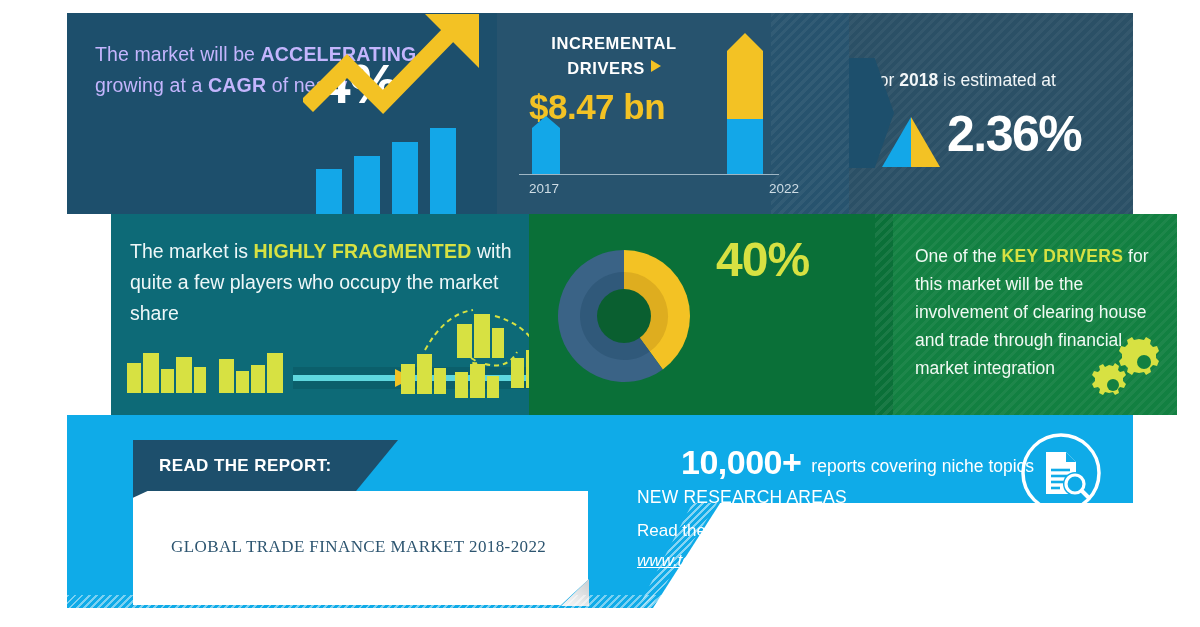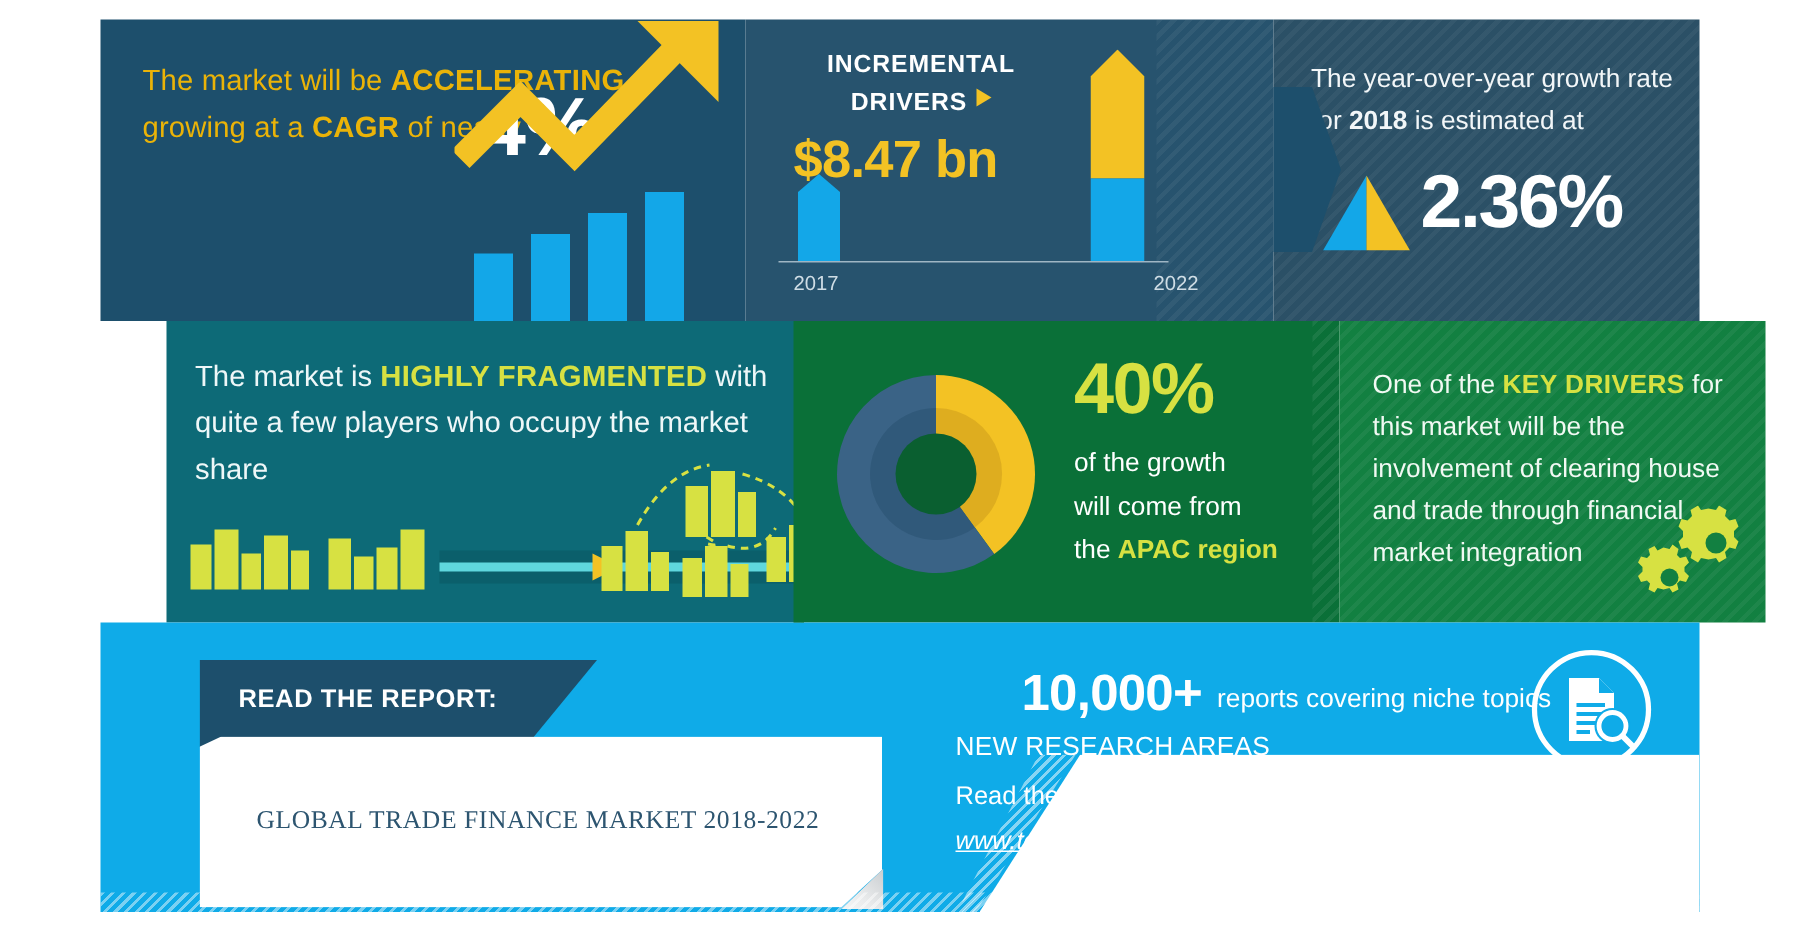--- a/index.html
+++ b/index.html
@@ -11,21 +11,21 @@
   .p1{position:absolute;left:0;top:0;width:430px;height:201px;background:#1d4f6c;overflow:hidden;}
   .p2{position:absolute;left:430px;top:0;width:352px;height:201px;background:#27536e;overflow:hidden;}
   .p3{position:absolute;left:782px;top:0;width:284px;height:201px;background:#2b5066;overflow:hidden;}
   .p3:before{content:"";position:absolute;inset:0;
     background:repeating-linear-gradient(135deg,rgba(255,255,255,.045) 0 3px,rgba(255,255,255,0) 3px 7px);}
   .p2-stripes{position:absolute;right:0;top:0;width:78px;height:100%;
     background:repeating-linear-gradient(135deg,rgba(255,255,255,.05) 0 3px,rgba(255,255,255,0) 3px 7px);}
   .chevron{position:absolute;left:-1px;top:45px;width:46px;height:110px;background:#1d4f6c;
     clip-path:polygon(0 0,58% 0,100% 50%,58% 100%,0 100%);z-index:3;}
 
-  .t1{position:absolute;left:28px;top:26px;width:380px;color:#eab308;font-size:19.5px;line-height:31px;letter-spacing:.1px;}
+  .t1{position:absolute;left:28px;top:26px;width:380px;color:#c4b5fd;font-size:19.5px;line-height:31px;letter-spacing:.1px;}
   .t1 b{font-weight:bold;letter-spacing:.2px;}
   .big4{position:absolute;left:253px;top:44px;color:#ffffff;font-size:55px;font-weight:bold;line-height:1;letter-spacing:-1px;}
 
   .bars1{position:absolute;left:243px;bottom:0;width:190px;height:86px;}
   .arrowline{position:absolute;left:236px;bottom:54px;width:200px;height:150px;}
 
   .inclabel{position:absolute;left:22px;top:18px;width:190px;text-align:center;color:#ffffff;
     font-size:16.5px;font-weight:bold;line-height:25px;letter-spacing:.6px;}
   .inctri{display:inline-block;width:0;height:0;border-left:10px solid #f3c224;
     border-top:6px solid transparent;border-bottom:6px solid transparent;vertical-align:2px;margin-left:6px;}
@@ -153,21 +153,21 @@
         </svg>
       </div>
 
       <div class="yr yr2017">2017</div>
       <div class="yr yr2022">2022</div>
     </div>
 
     <div class="p3">
       <div class="chevron"></div>
       <div class="t3">
-        <span>The year-over-year growth rate</span><br>
+        <br>
         <span>for </span><b>2018</b><span> is estimated at</span>
       </div>
       <div class="tri2">
         <svg width="58" height="50" viewBox="0 0 58 50">
           <path d="M29 0 L0 50 L29 50 Z" fill="#13a7e8"></path>
           <path d="M29 0 L58 50 L29 50 Z" fill="#f3c224"></path>
         </svg>
       </div>
       <div class="yoy">2.36%</div>
     </div>
@@ -233,25 +233,20 @@
         <svg width="140" height="140" viewBox="0 0 140 140">
           <path d="M70 70 L70 4 A66 66 0 0 1 108.8 123.4 Z" fill="#f3c224"></path>
           <path d="M70 70 L108.8 123.4 A66 66 0 1 1 70 4 Z" fill="#3a6386"></path>
           <path d="M70 70 L70 26 A44 44 0 0 1 95.9 105.6 Z" fill="#d9a91f" opacity=".85"></path>
           <path d="M70 70 L95.9 105.6 A44 44 0 1 1 70 26 Z" fill="#2e5576" opacity=".75"></path>
           <circle cx="70" cy="70" r="27" fill="#0a5f30"></circle>
         </svg>
       </div>
 
       <div class="pct40">40%</div>
-      <div class="t5">
-        <span>of the growth</span><br>
-        <span>will come from</span><br>
-        <span>the </span><b>APAC region</b>
-      </div>
     </div>
 
     <div class="p6">
       <div class="t6">
         <span>One of the </span><b>KEY DRIVERS</b><span> for this market will be the involvement of clearing house and trade through financial market integration</span>
       </div>
       <div class="gears">
         <svg width="72" height="62" viewBox="0 0 72 62">
           <g fill="#d7e142">
             <path d="M48 2 l5 1 2-3 5 3 -1 4 3 3 4-1 2 5 -3 3 0 4 3 3 -2 5 -4-1 -3 3 1 4 -5 3 -2-3 -5 1 -5-1 -2 3 -5-3 1-4 -3-3 -4 1 -2-5 3-3 0-4 -3-3 2-5 4 1 3-3 -1-4 5-3 2 3z"></path>

